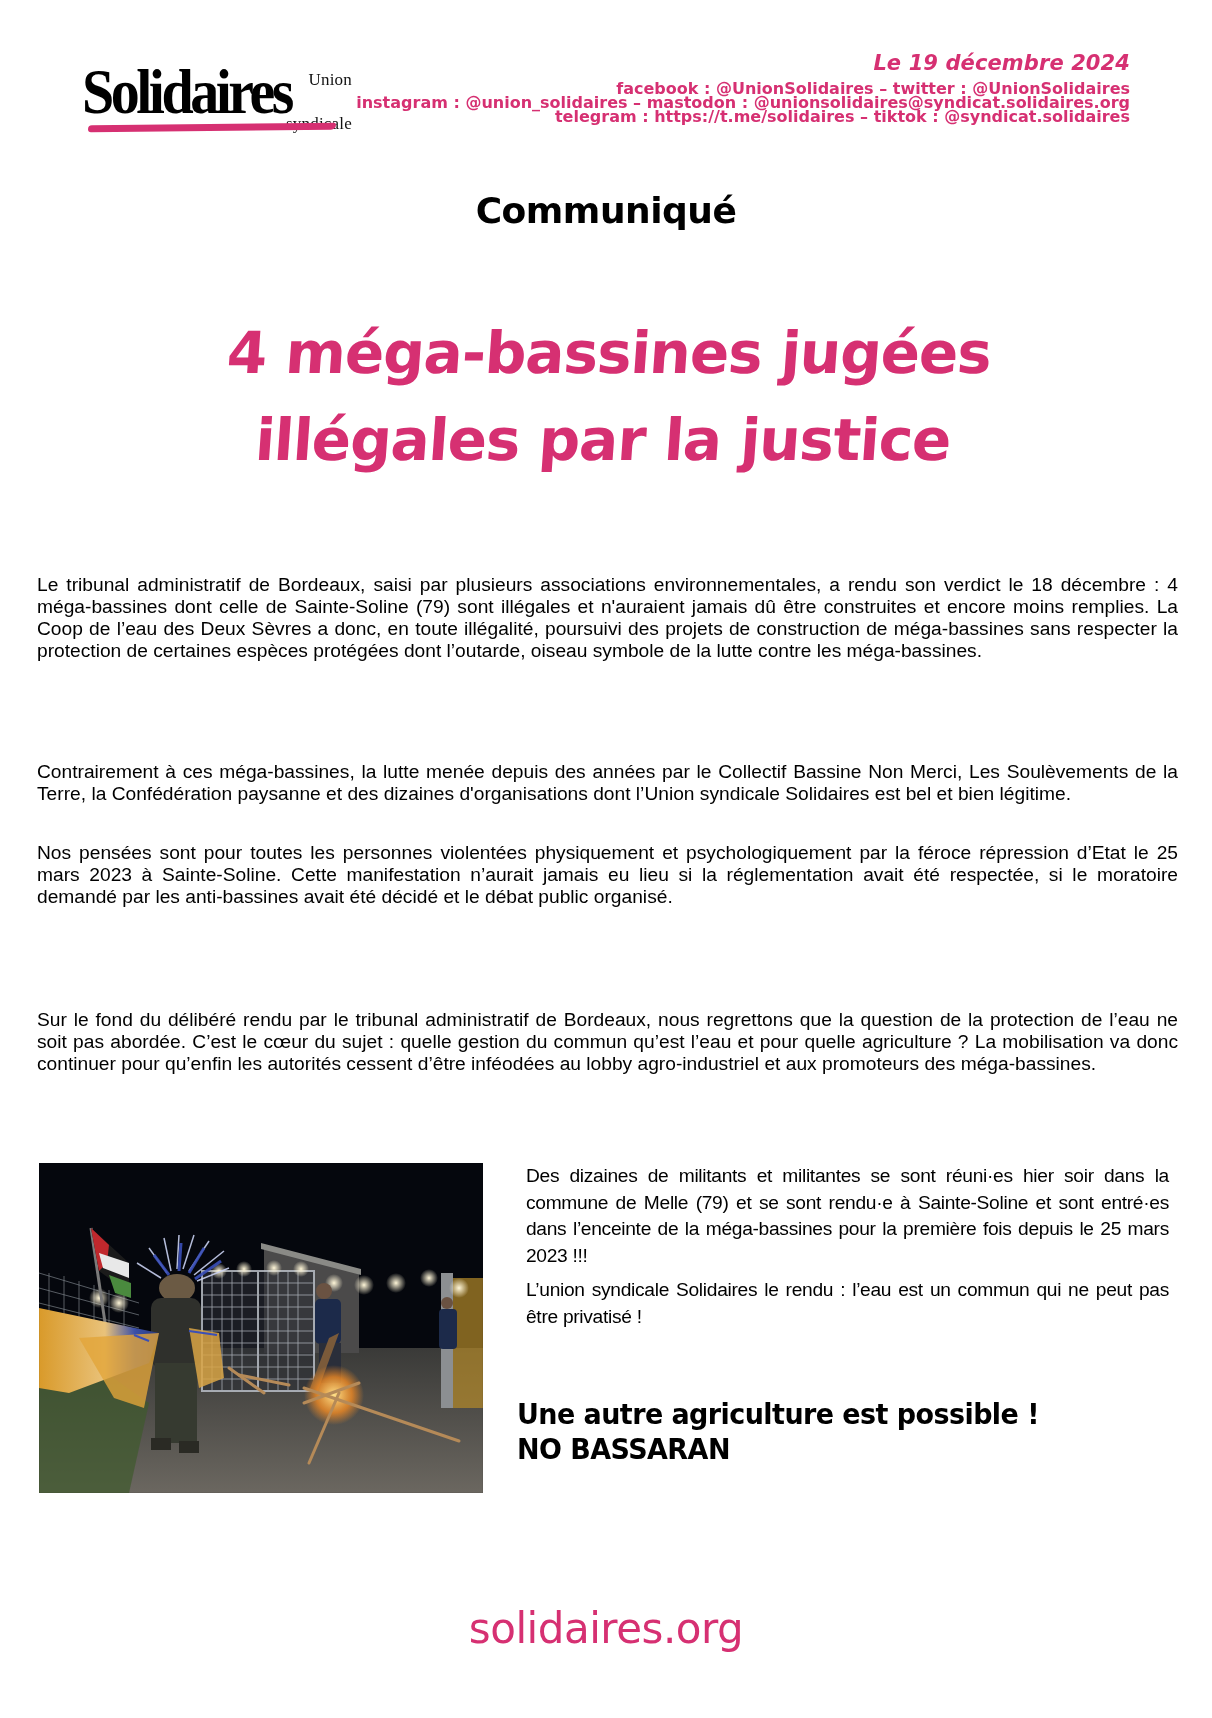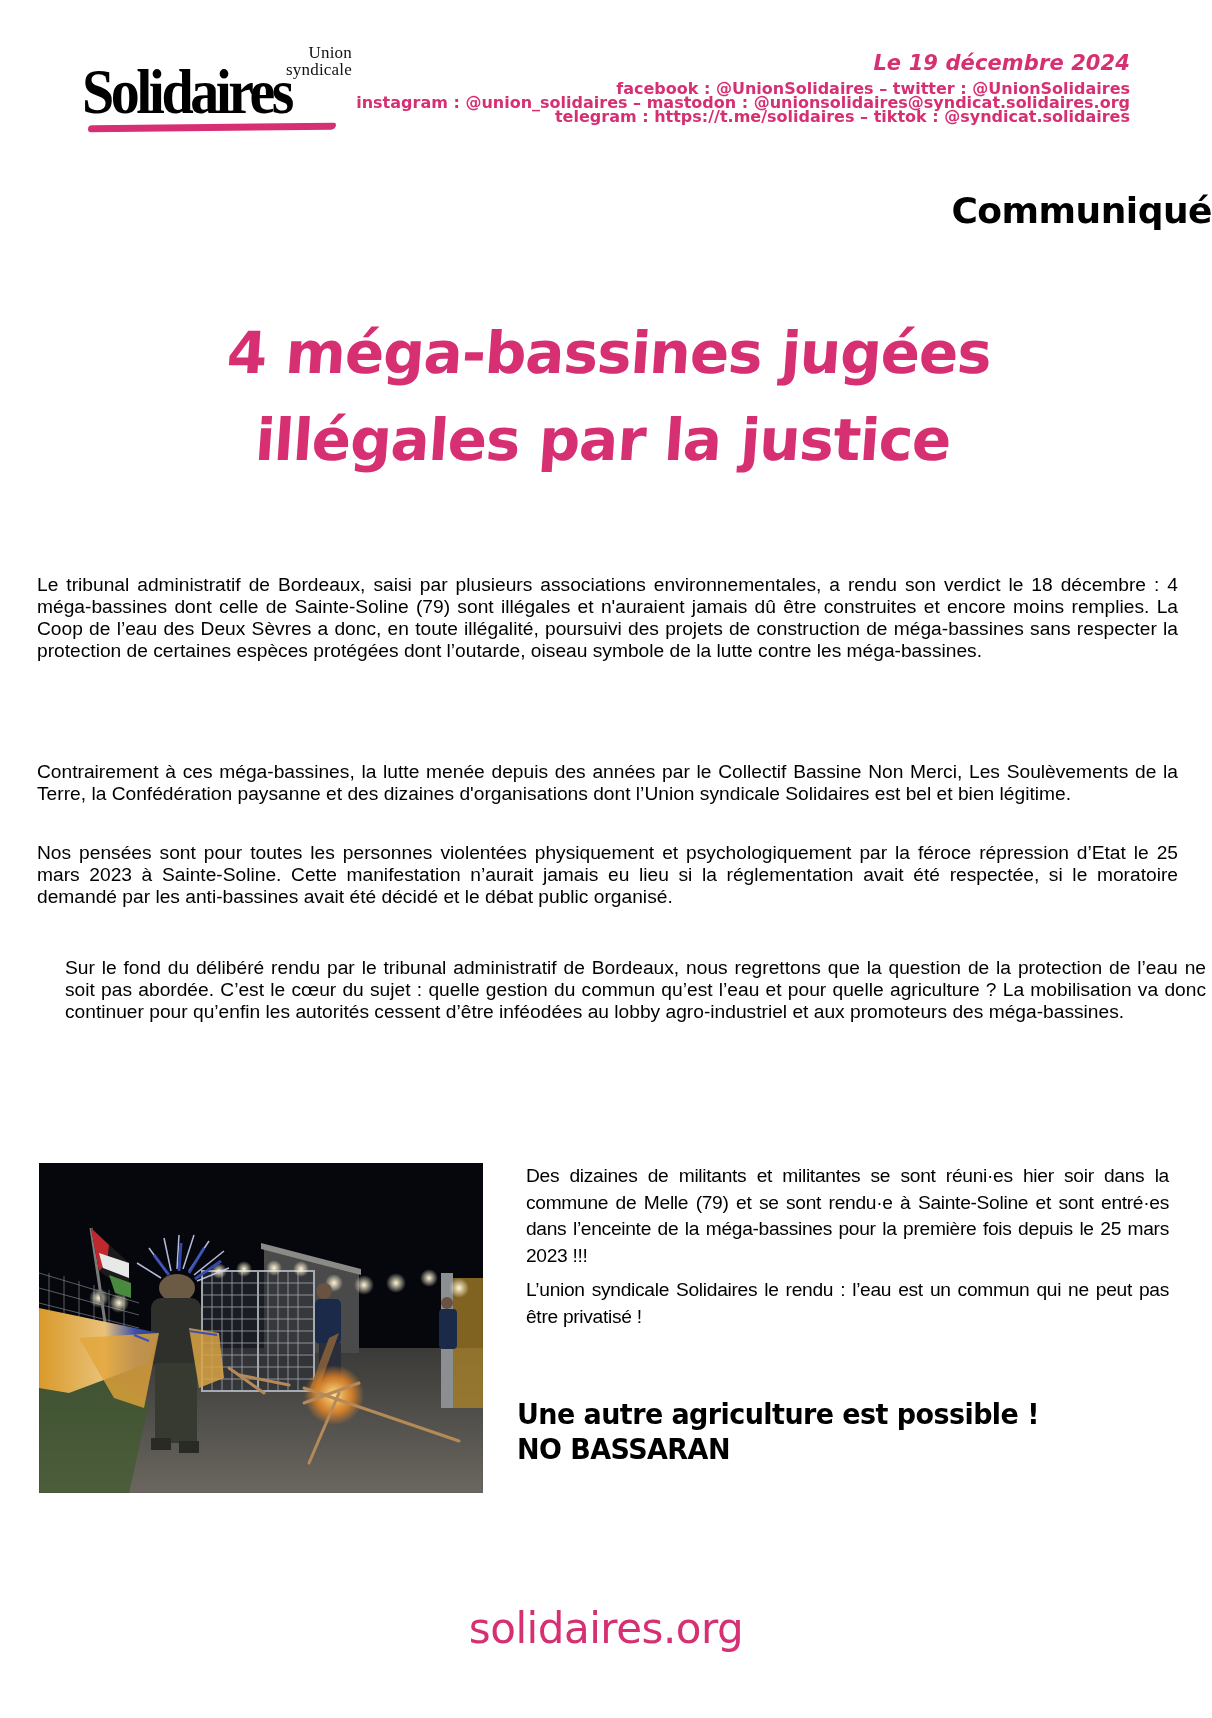--- a/index.html
+++ b/index.html
@@ -1,39 +1,39 @@
 <!DOCTYPE html>
 <html><head>
   <meta charset="utf-8">
   <style>
     html, body { margin: 0; padding: 0; background: #ffffff; }
     body { width: 1212px; height: 1718px; position: relative; overflow: hidden; color: #000; font-family: "Liberation Sans", sans-serif; }
 
     .logo { position: absolute; left: 82px; top: 44px; width: 250px; height: 90px; }
     .logo-union { position: absolute; left: 178px; top: 0px; font-family: "Liberation Serif", serif; font-size: 17px; line-height: 17px; text-align: right; width: 92px; color: #111; letter-spacing: 0.2px; }
-    .logo-union span { display: block; }
+    .logo-union span { display: block; margin-top: 27px; }
     .logo-word { position: absolute; left: 0; top: 14px; font-family: "Liberation Serif", serif; font-weight: bold; font-size: 58px; line-height: 64px; letter-spacing: -3.5px; color: #000; transform: scaleY(1.08); transform-origin: left top; }
     .logo-stroke { position: absolute; left: 6px; top: 80px; width: 248px; height: 7px; background: #d63072; border-radius: 4px 2px 5px 3px; transform: skewY(-0.6deg); }
 
     .header-right { position: absolute; right: 82px; top: 50px; text-align: right; color: #d63072; font-family: "DejaVu Sans", sans-serif; font-weight: bold; }
     .date { font-size: 21px; line-height: 26px; letter-spacing: 0.1px; font-style: italic; }
     .social { font-size: 16px; line-height: 14px; margin-top: 6px; }
     .social div { white-space: nowrap; }
 
-    .kicker { position: absolute; left: 0; width: 1212px; top: 190px; text-align: right; font-family: "DejaVu Sans", sans-serif; font-weight: bold; font-size: 36px; letter-spacing: -0.5px; }
+    .kicker { position: absolute; left: 0; width: 1212px; top: 190px; text-align: center; font-family: "DejaVu Sans", sans-serif; font-weight: bold; font-size: 36px; letter-spacing: -0.5px; }
 
     .headline { position: absolute; left: 0; width: 1212px; top: 310px; text-align: center; color: #d63072; font-family: "DejaVu Sans", sans-serif; font-weight: bold; font-size: 58px; line-height: 87px; letter-spacing: -1px; transform: skewX(-4deg); }
     .headline div { white-space: nowrap; }
 
     .body-text { position: absolute; left: 37px; width: 1141px; font-family: "Liberation Sans", sans-serif; font-size: 19.2px; line-height: 22px; text-align: justify; }
     .body-text p { margin: 0; }
     .p1 { top: 574px; }
     .p2 { top: 761px; }
     .p3 { top: 842px; }
-    .p4 { top: 957px; margin-left: 28px; }
+    .p4 { top: 1009px; }
 
     .photo { position: absolute; left: 39px; top: 1163px; width: 444px; height: 330px; overflow: hidden; background: #05070d; }
 
     .side-text { position: absolute; left: 517px; width: 661px; font-family: "Liberation Sans", sans-serif; font-size: 19.2px; line-height: 26.5px; text-align: justify; letter-spacing: -0.3px; }
     .side-text p { margin: 9px; }
     .s1 { top: 1154px; }
     .s2 { top: 1268px; }
 
     .slogan { position: absolute; left: 517px; top: 1397px; font-family: "DejaVu Sans", sans-serif; font-weight: bold; font-size: 29px; line-height: 35px; letter-spacing: -0.6px; transform: scaleX(0.93); transform-origin: left top; }
     .slogan div { white-space: nowrap; }

